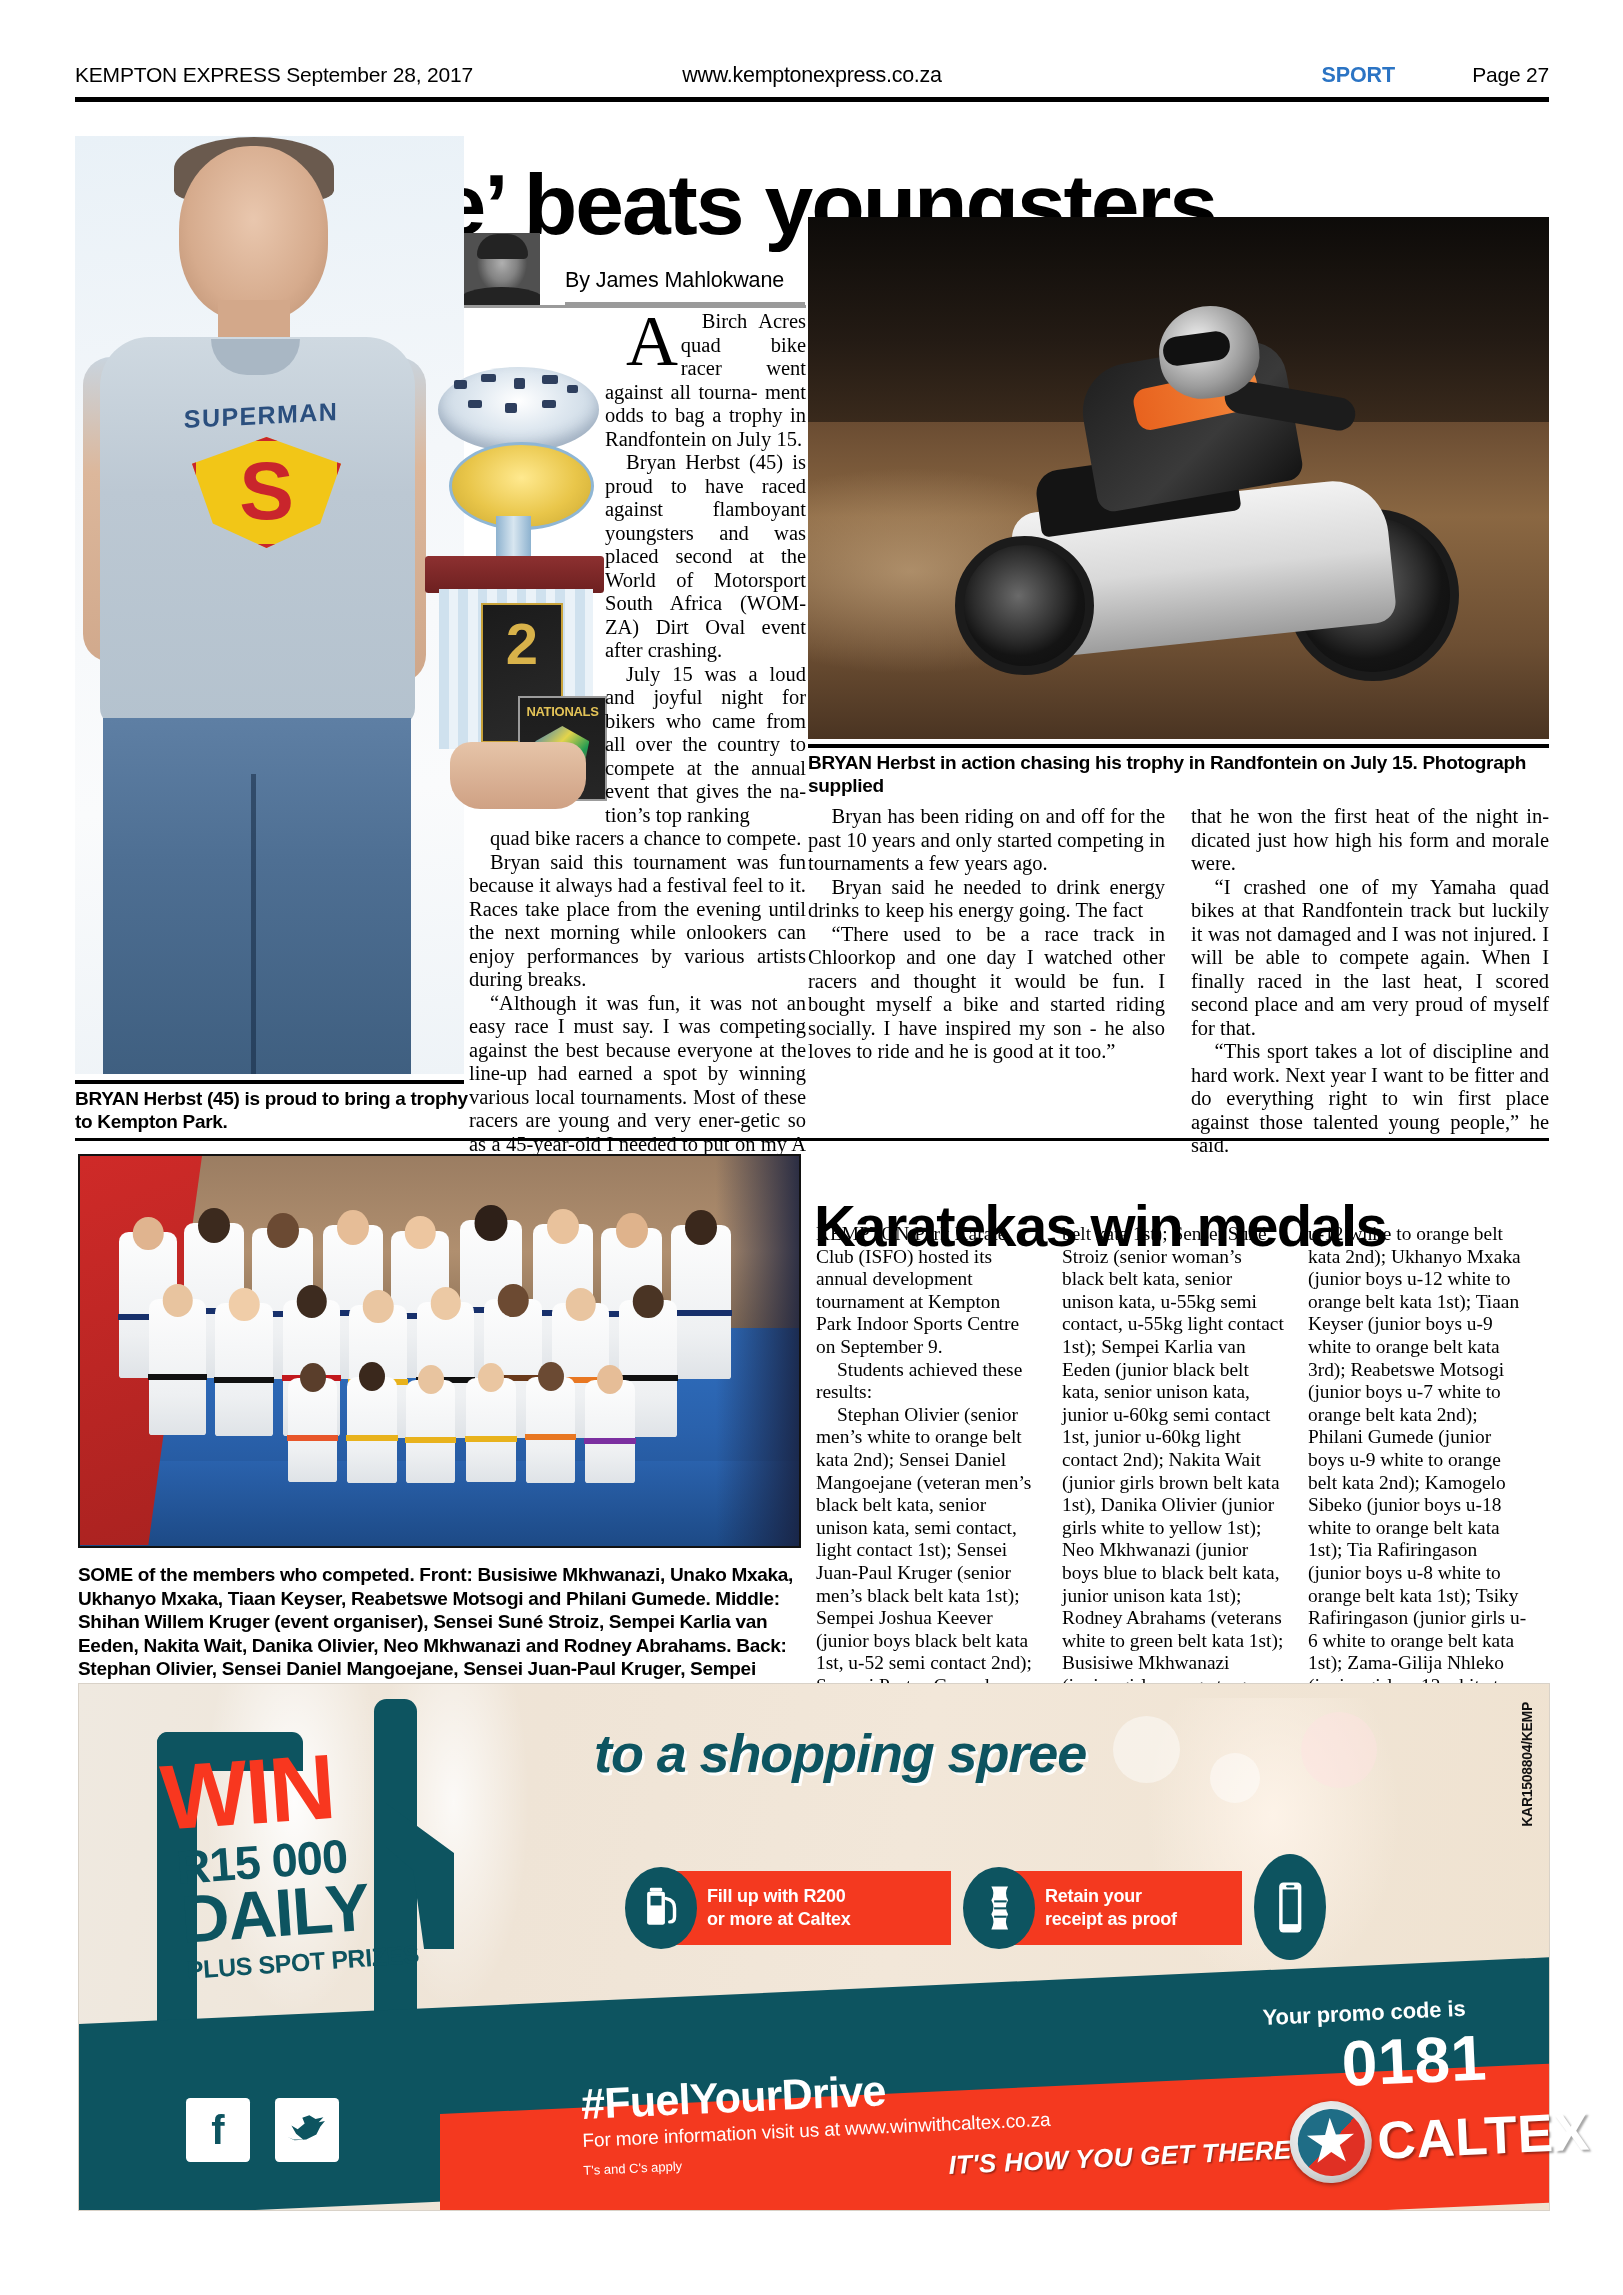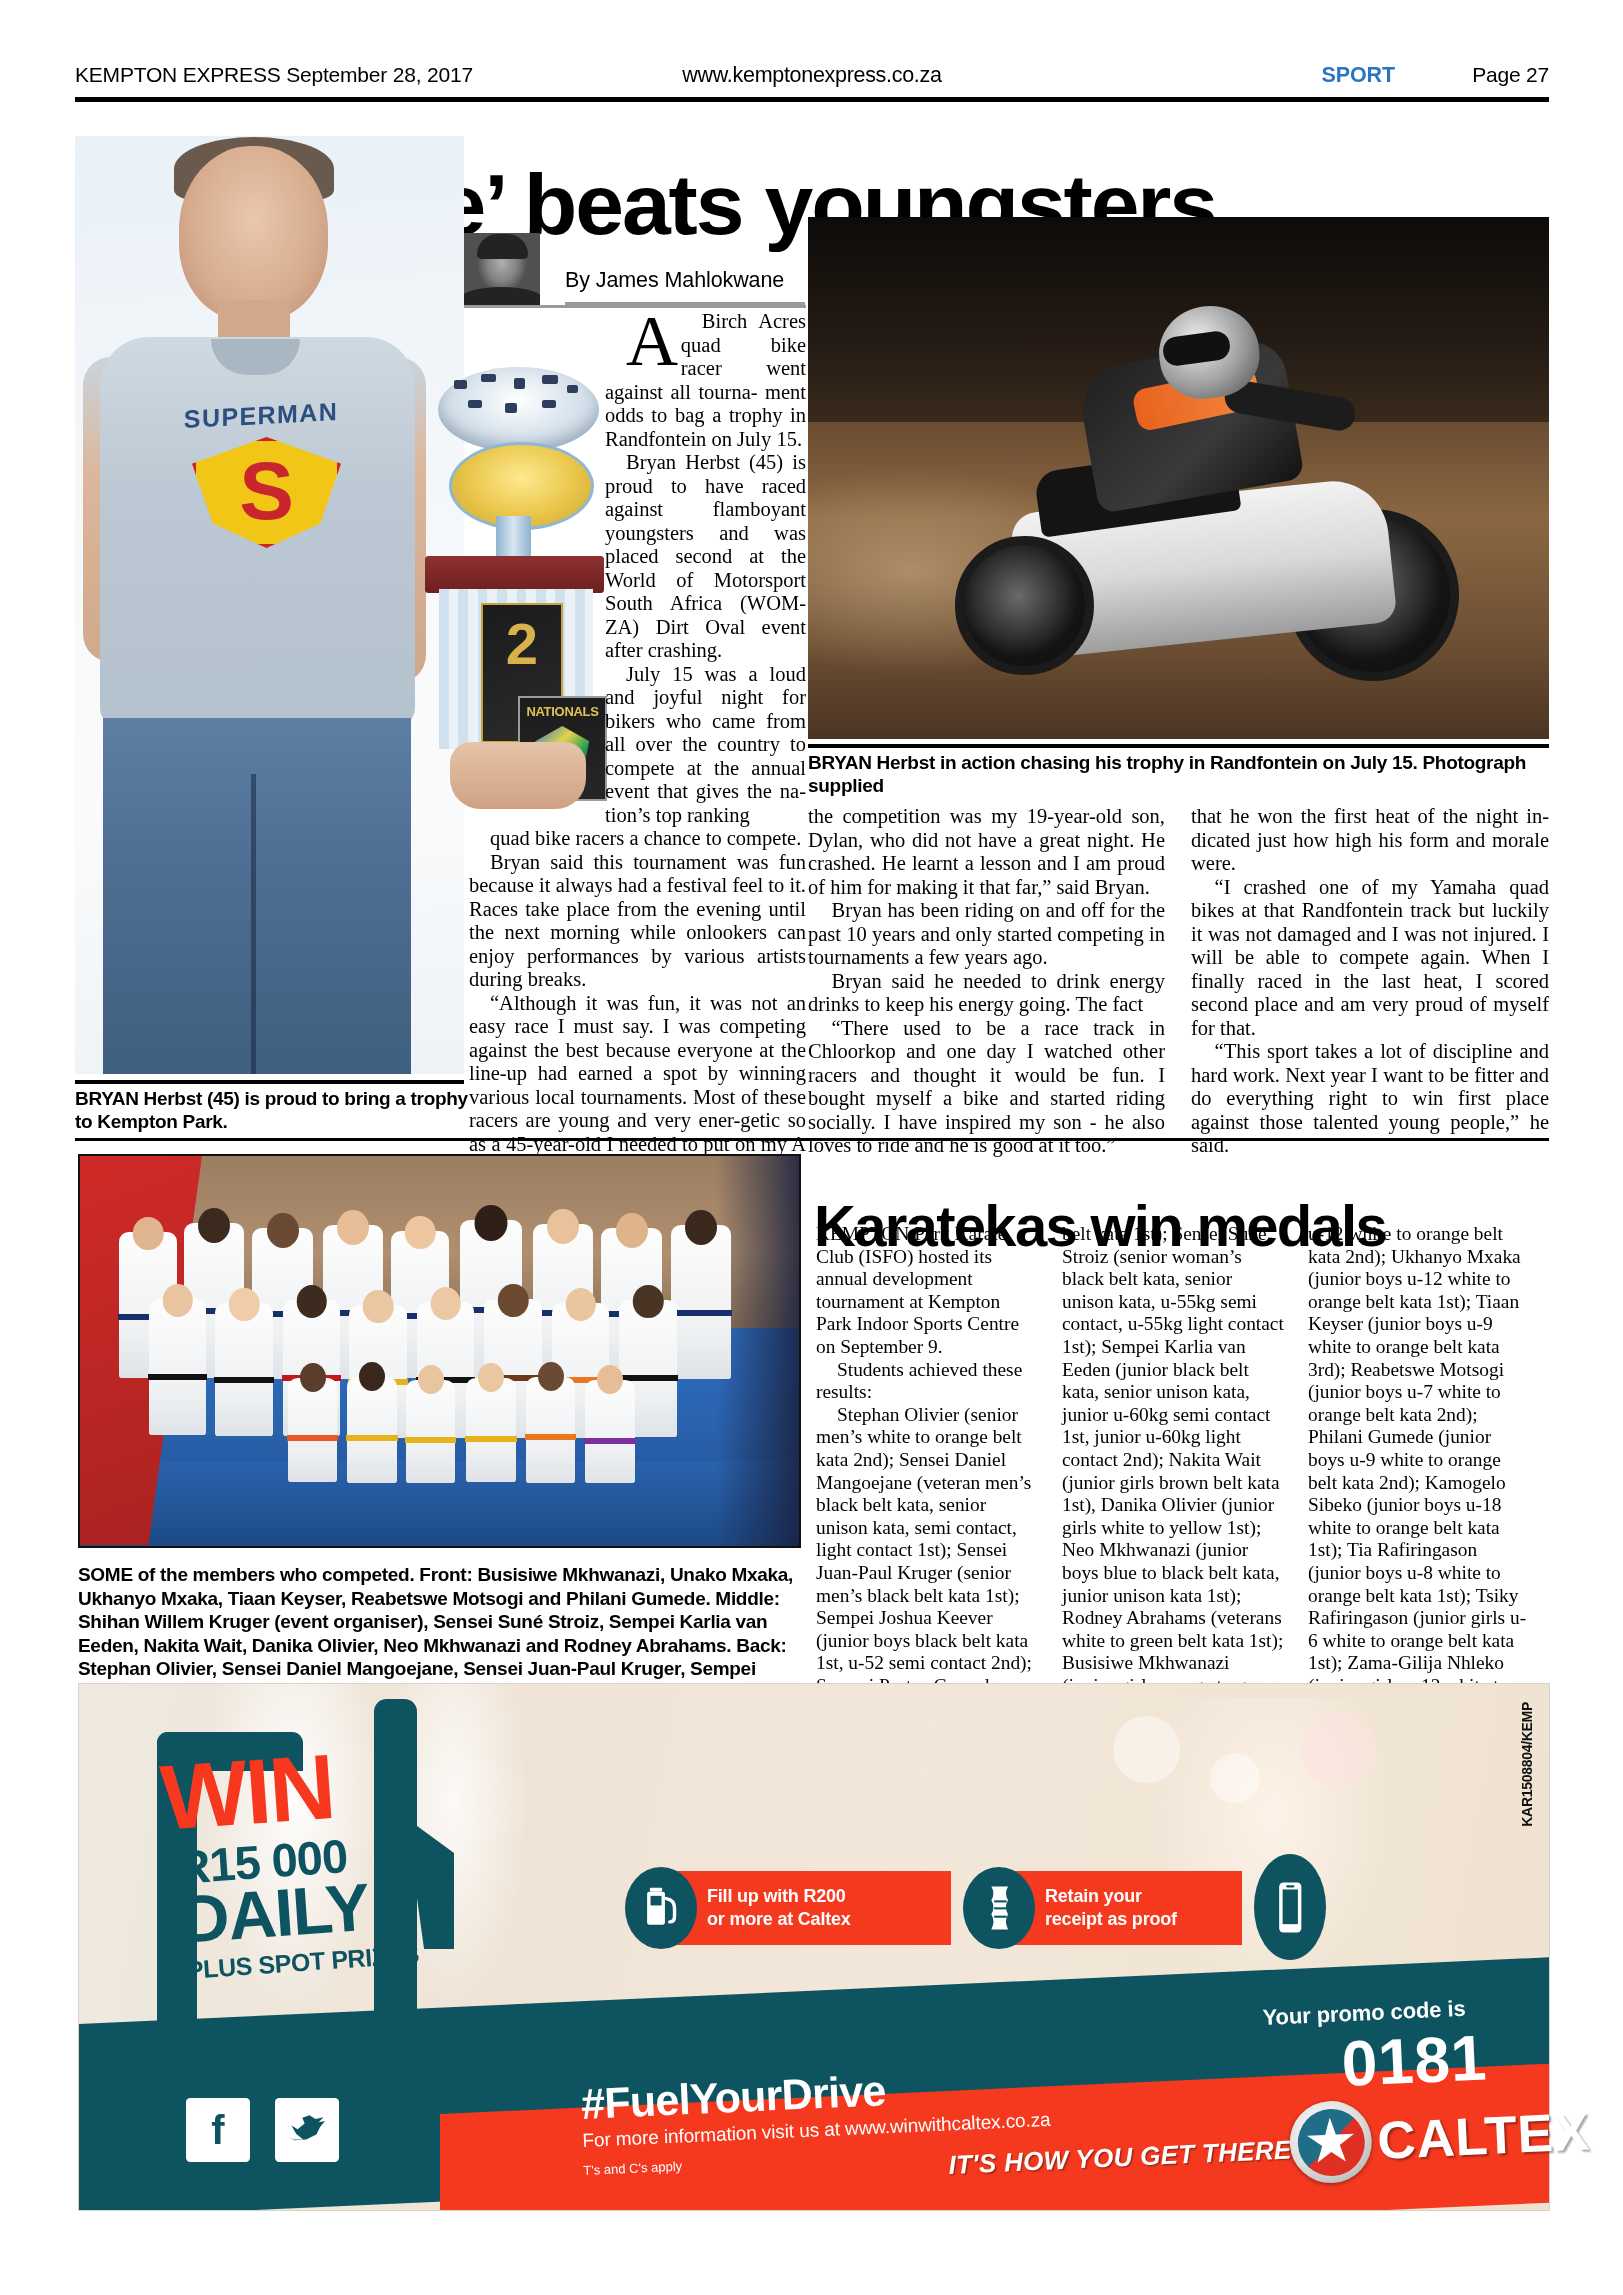--- a/index.html
+++ b/index.html
@@ -921,21 +921,20 @@
     </div>
     <div class="colA-wide">
       <p class="noindent">quad bike racers a chance to compete.</p>
       <p>Bryan said this tournament was fun because it always had a festival feel to it. Races take place from the evening until the next morning while onlookers can enjoy performances by various artists during breaks.</p>
       <p>“Although it was fun, it was not an easy race I must say. I was competing against the best because everyone at the line-up had earned a spot by winning various local tournaments. Most of these racers are young and very ener-getic so as a 45-year-old I needed to put on my A game to compete.</p>
       <p>“One of the young people involved in</p>
     </div>
   </div>
 
   <div class="col col-b">
-    <p class="noindent">the competition was my 19-year-old son, Dylan, who did not have a great night. He crashed. He learnt a lesson and I am proud of him for making it that far,” said Bryan.</p>
     <p>Bryan has been riding on and off for the past 10 years and only started competing in tournaments a few years ago.</p>
     <p>Bryan said he needed to drink energy drinks to keep his energy going. The fact</p>
     <p>“There used to be a race track in Chloorkop and one day I watched other racers and thought it would be fun. I bought myself a bike and started riding socially. I have inspired my son - he also loves to ride and he is good at it too.”</p>
   </div>
 
   <div class="col col-c">
     <p class="noindent">that he won the first heat of the night in-dicated just how high his form and morale were.</p>
     <p>“I crashed one of my Yamaha quad bikes at that Randfontein track but luckily it was not damaged and I was not injured. I will be able to compete again. When I finally raced in the last heat, I scored second place and am very proud of myself for that.</p>
     <p>“This sport takes a lot of discipline and hard work. Next year I want to be fitter and do everything right to win first place against those talented young people,” he said.</p>
   </div>
@@ -1079,20 +1078,21 @@
     <div class="ad-teal-band"></div>
     <div class="ad-red-band"></div>
   </div>
 
   <div class="ad-win">WIN</div>
   <div class="ad-amount">R15 000</div>
   <div class="ad-daily">DAILY</div>
   <div class="ad-spot">PLUS SPOT PRIZES</div>
 
   <div class="ad-headline">
+    <div>to a shopping spree</div>
   </div>
 
   <div class="ad-step" style="position:absolute; left:625px; top:1871px; width:326px;">
     <div class="box" style="width:276px;">
       <span>Fill up with R200</span>
       <span>or more at Caltex</span>
     </div>
     <div class="circle"></div>
     <div class="glyph">
       <svg width="37" height="43" viewBox="0 0 54 62">

